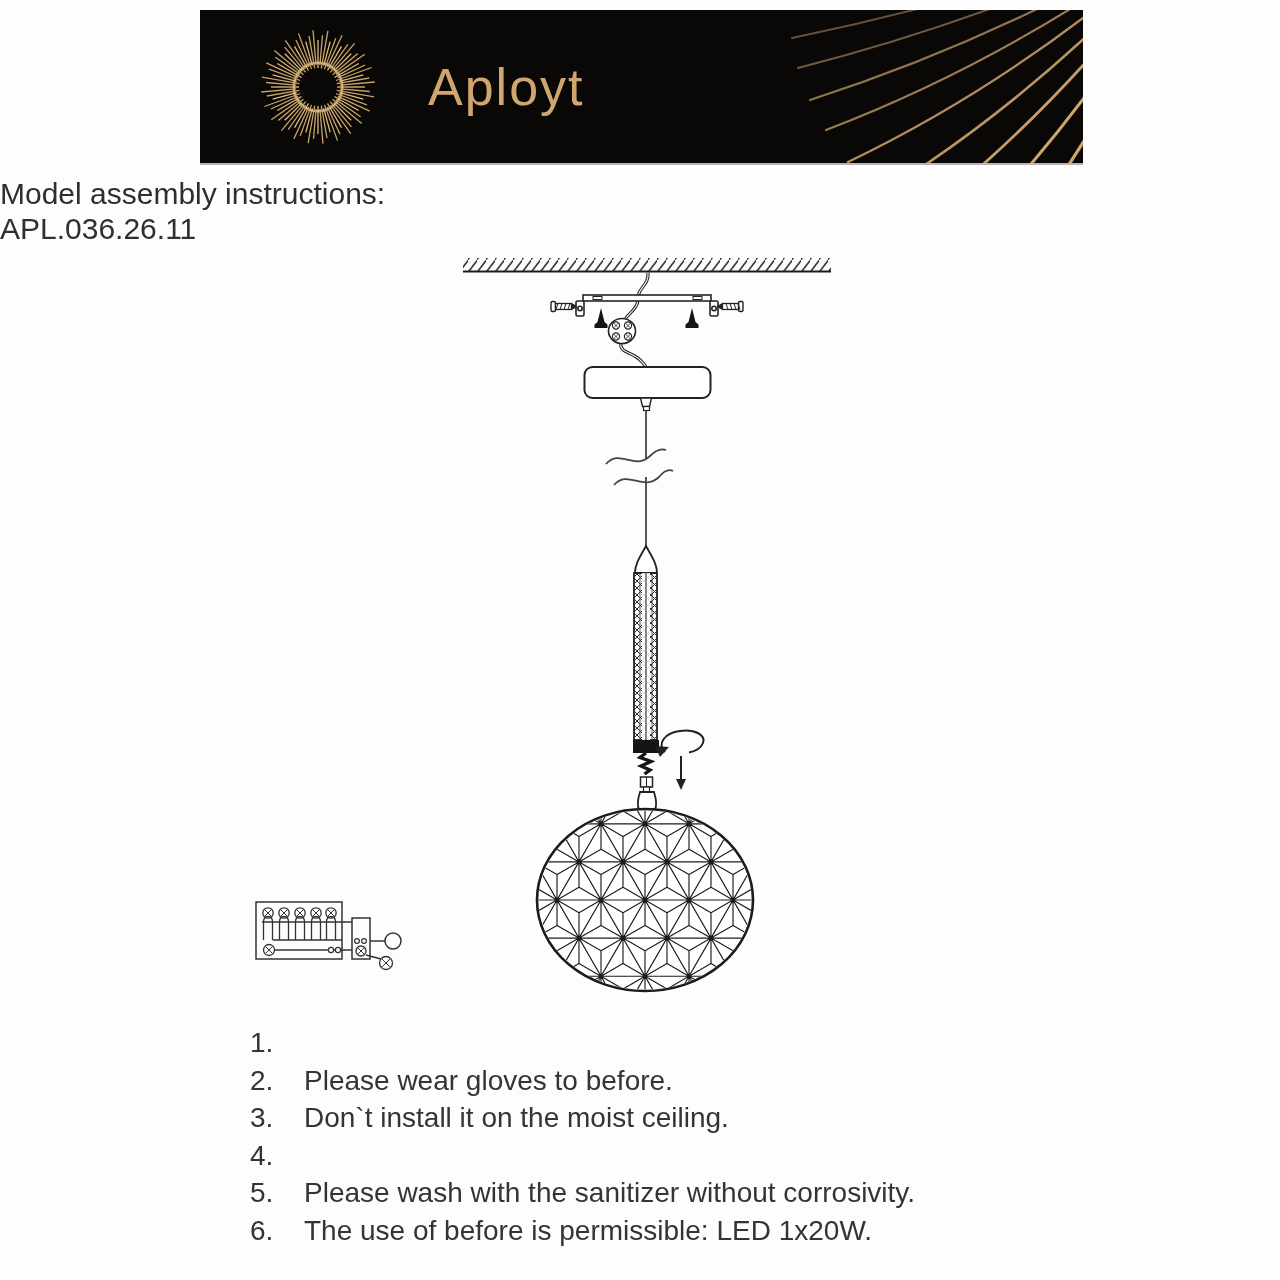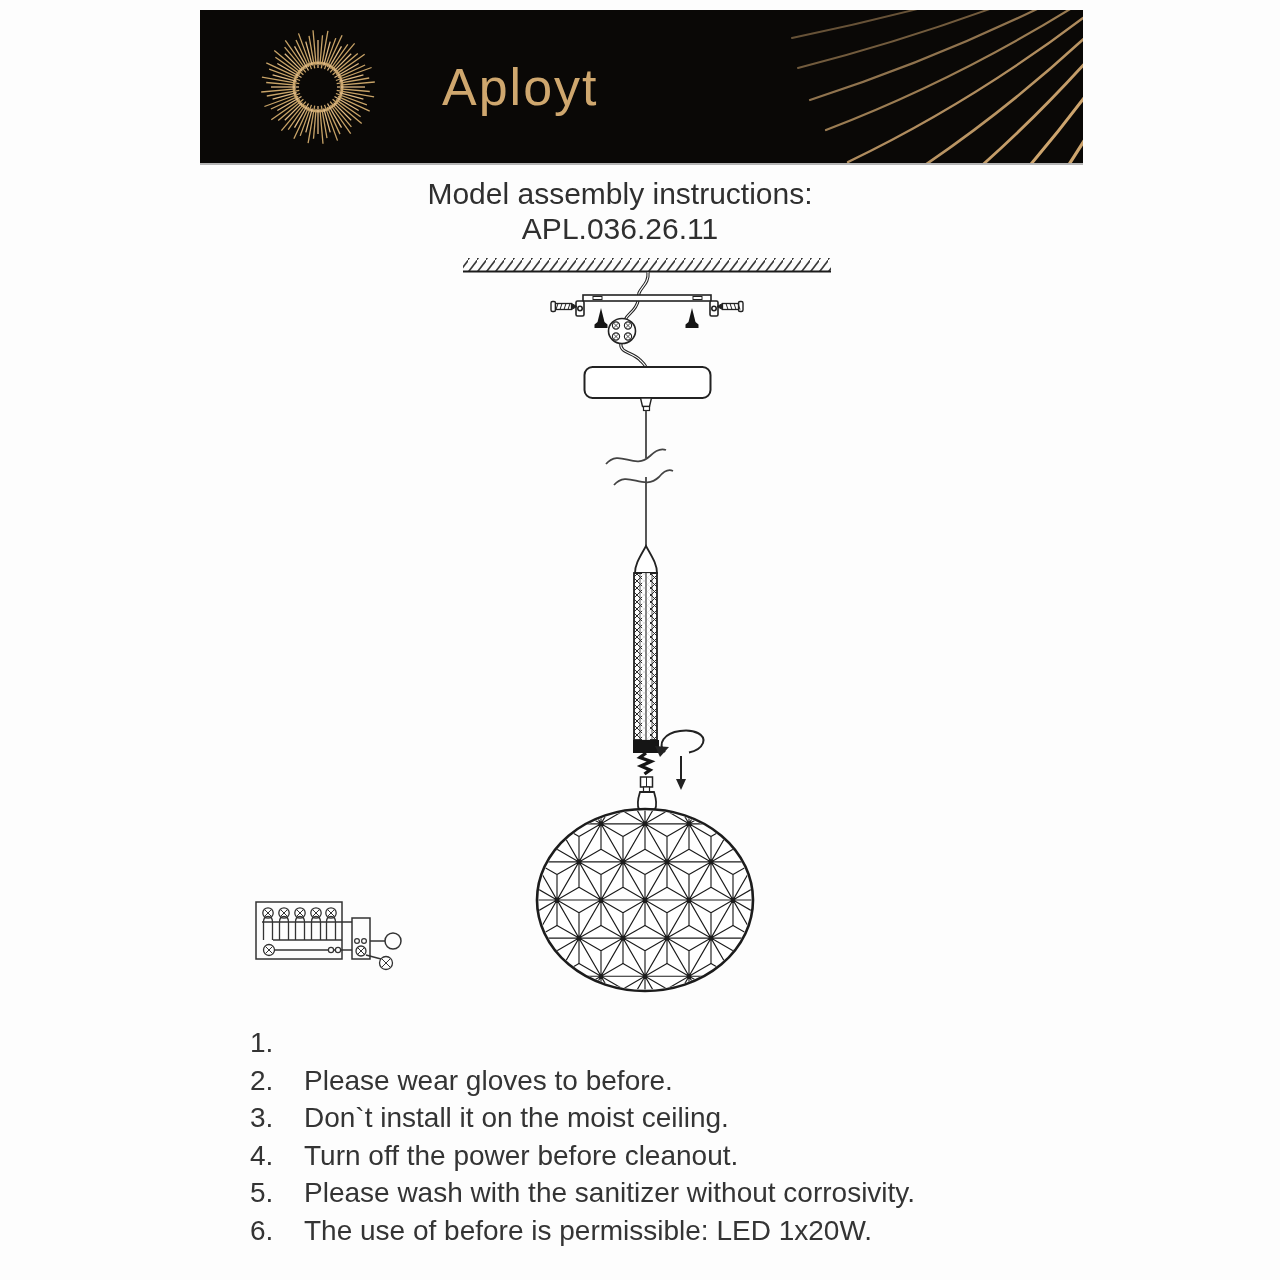--- a/index.html
+++ b/index.html
@@ -6,26 +6,26 @@
   body{
     width:1280px;height:1280px;position:relative;background:#fdfdfd;
     font-family:"Liberation Sans",sans-serif;color:#333;overflow:hidden;
   }
   .brand-header{
     position:absolute;left:200px;top:10px;width:883px;height:153px;
     background:#0a0806;overflow:hidden;border-bottom:2px solid #b5b5b5;
   }
   .header-art{position:absolute;left:0;top:0;width:883px;height:153px;}
   .brand-name{
-    position:absolute;left:242px;top:47px;font-size:52px;font-weight:400;
+    position:absolute;left:228px;top:47px;font-size:52px;font-weight:400;
     letter-spacing:2px;color:#cfa76e;
   }
   .title-block{
-    position:absolute;left:0;top:176px;width:1164px;text-align:center;
-    font-size:30px;line-height:35px;color:#2f2f2f;font-weight:500;padding-left:38px;
+    position:absolute;left:0;top:176px;width:1164px;text-align:left;
+    font-size:30px;line-height:35px;color:#2f2f2f;font-weight:500;
   }
   .diagram{position:absolute;left:0;top:0;width:1280px;height:1280px;}
   .instructions{
     position:absolute;left:0;top:1024px;width:1100px;margin:0;padding:0;
     list-style:none;font-size:28px;line-height:37.6px;color:#343434;
   }
   .instructions li{display:flex;}
   .instructions .num{display:inline-block;width:54px;text-align:left;margin-left:250px;}
   .instructions .txt{flex:1;}
 </style>
@@ -296,21 +296,20 @@
     <li>
       <span class="num">2.</span>
       <span class="txt">Please wear gloves to before.</span>
     </li>
     <li>
       <span class="num">3.</span>
       <span class="txt">Don`t install it on the moist ceiling.</span>
     </li>
     <li>
       <span class="num">4.</span>
-      <span class="txt">Turn off the power before cleanout.</span>
     </li>
     <li>
       <span class="num">5.</span>
       <span class="txt">Please wash with the sanitizer without corrosivity.</span>
     </li>
     <li>
       <span class="num">6.</span>
       <span class="txt">The use of before is permissible: LED 1x20W.</span>
     </li>
   </ol>

